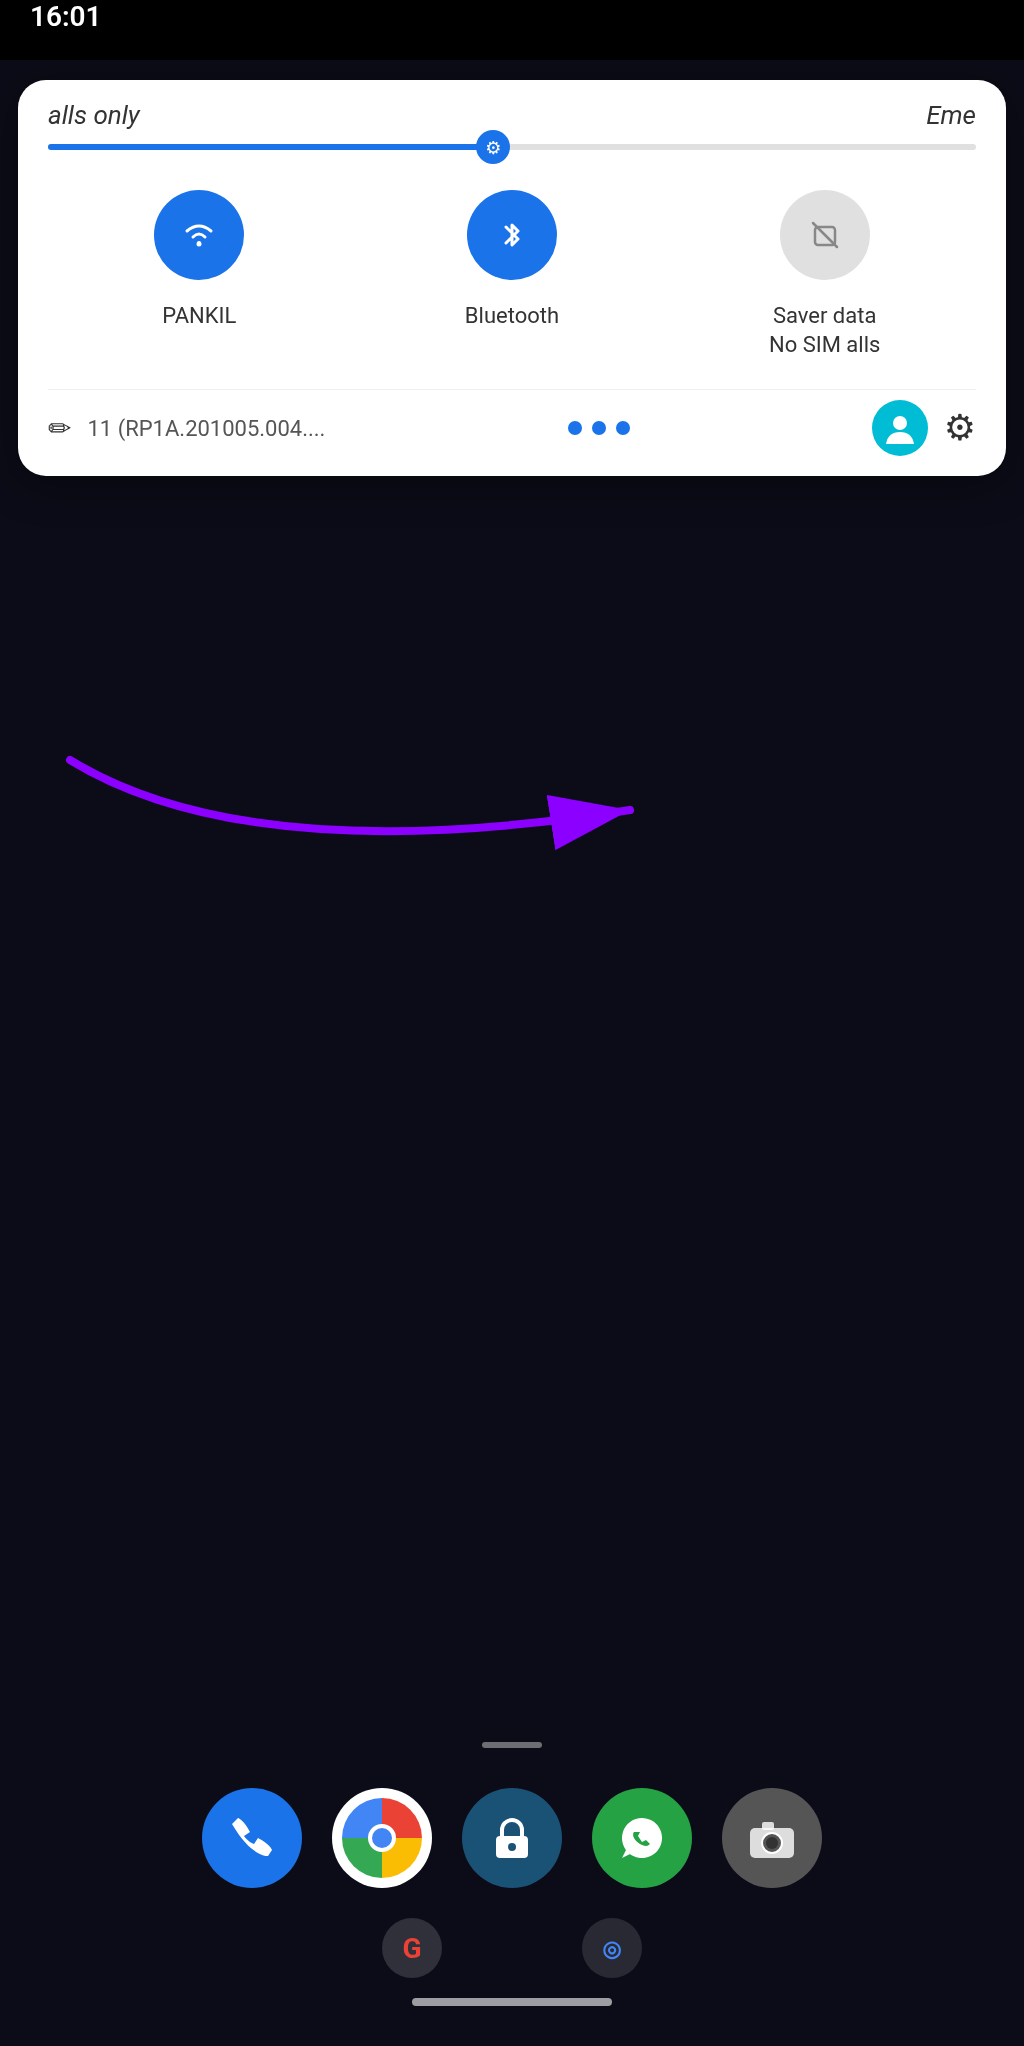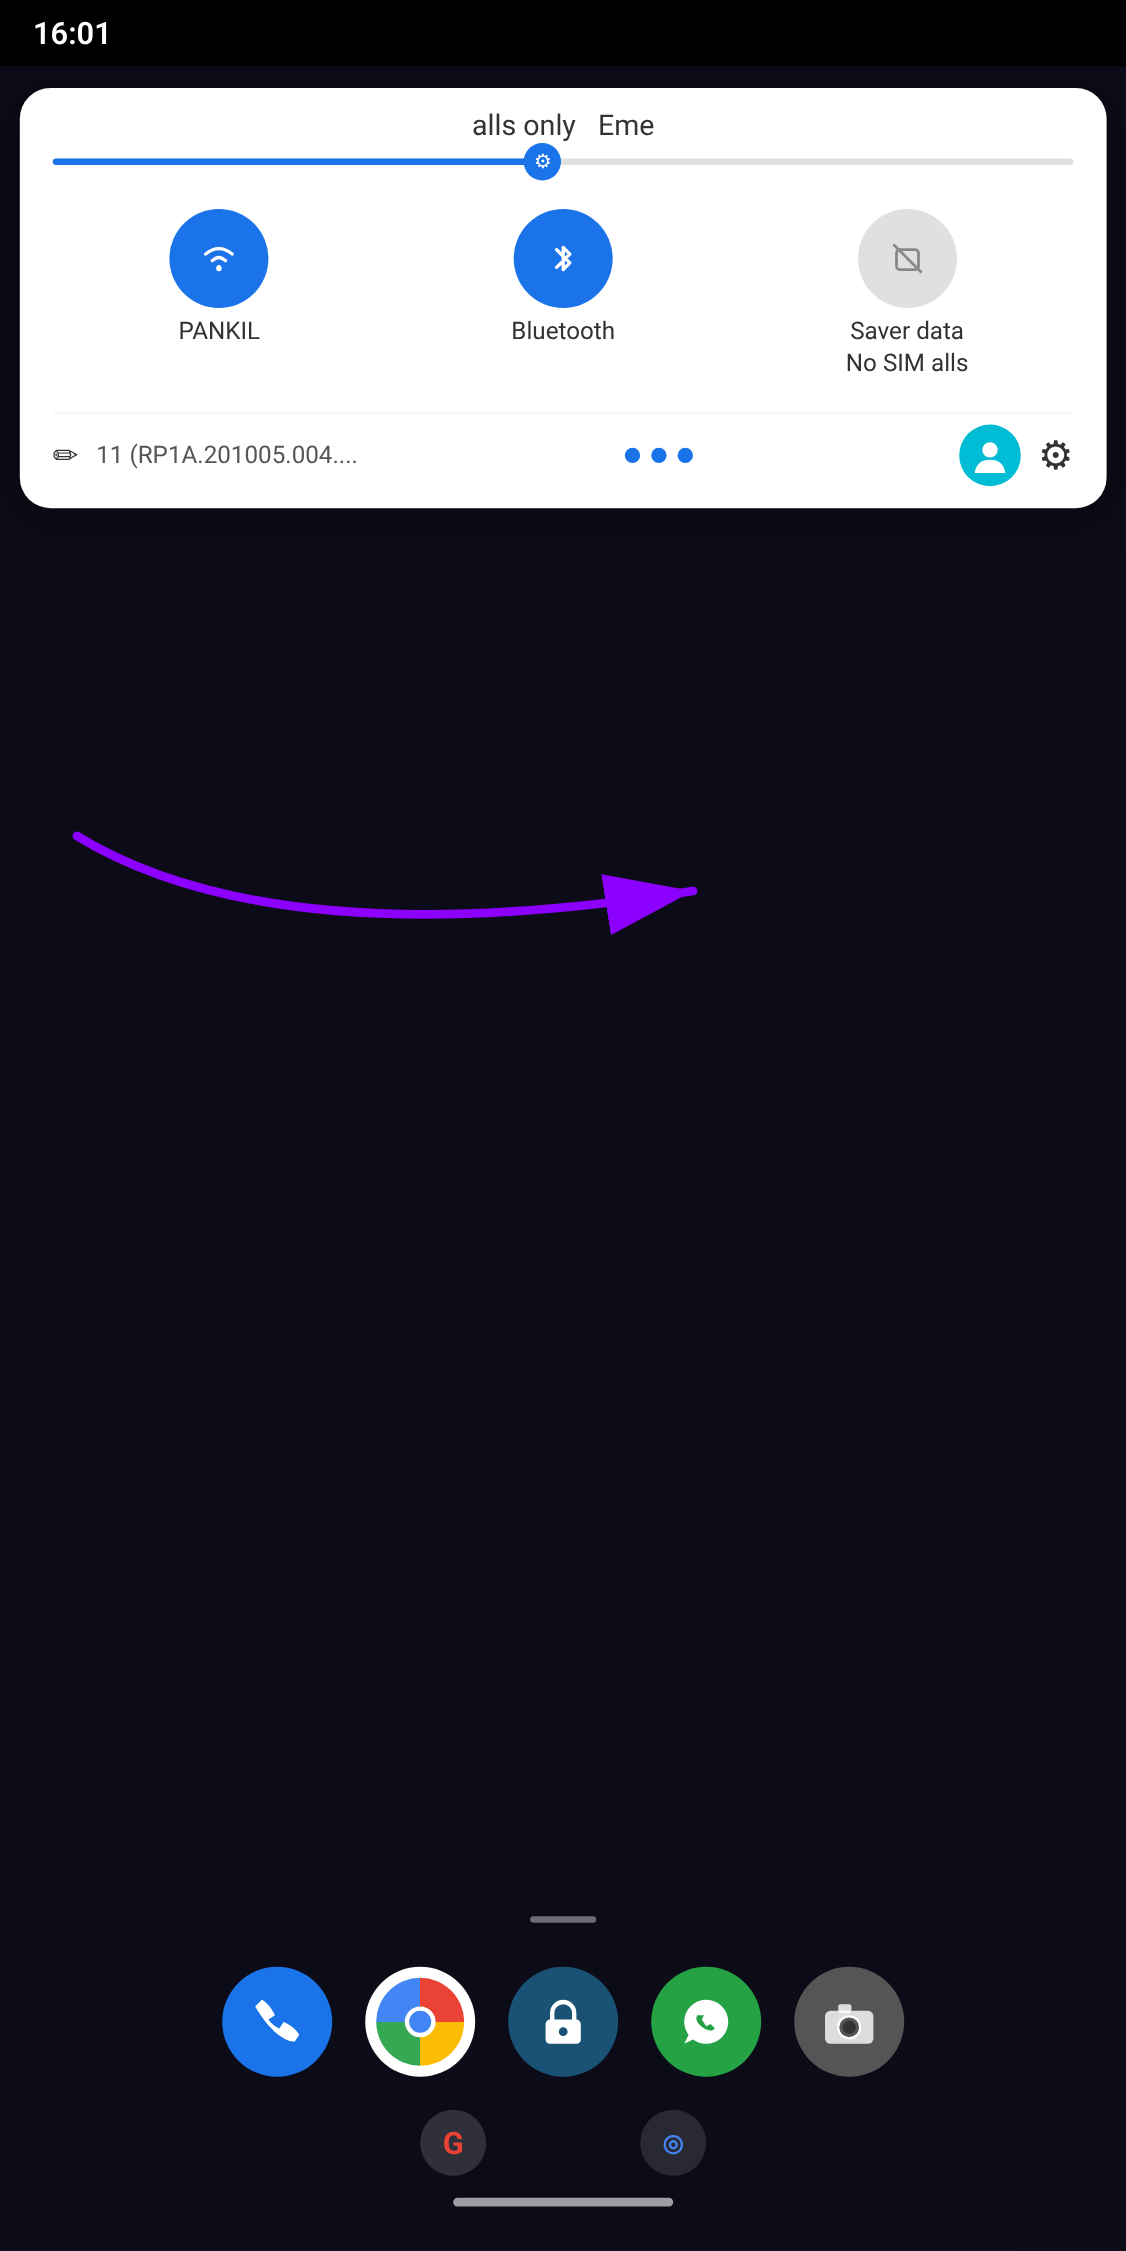--- a/index.html
+++ b/index.html
@@ -12,21 +12,20 @@
       position: relative;
     }
 
     
     .status-bar {
       position: absolute;
       top: 0; left: 0; right: 0;
       height: 60px;
       background: #000;
       display: flex;
-      align-items: center;
       padding: 0 30px;
       z-index: 10;
     }
     .status-time {
       color: #fff;
       font-size: 28px;
       font-weight: 600;
     }
 
     
@@ -101,26 +100,27 @@
       background: #fff;
       border-radius: 28px;
       padding: 20px 30px 20px 30px;
       z-index: 20;
       box-shadow: 0 8px 40px rgba(0,0,0,0.4);
     }
 
     
     .panel-top {
       display: flex;
-      justify-content: center;
+      justify-content: space-between;
       align-items: center;
       margin-bottom: 14px;
       font-size: 26px;
       color: #333;
       gap: 20px;
+      font-style: italic;
     }
 
     
     .brightness-row {
       display: flex;
       align-items: center;
       margin-bottom: 30px;
       gap: 10px;
     }
     .brightness-slider-track {
@@ -157,21 +157,21 @@
       display: grid;
       grid-template-columns: repeat(3, 1fr);
       gap: 10px 10px;
       margin-bottom: 20px;
     }
 
     .tile {
       display: flex;
       flex-direction: column;
       align-items: center;
-      gap: 8px;
+      gap: 22px;
       padding: 10px 0;
     }
 
     .tile-circle {
       width: 90px; height: 90px;
       border-radius: 50%;
       display: flex; align-items: center; justify-content: center;
       font-size: 34px;
     }
     .tile-circle.active { background: #1a73e8; color: #fff; }

